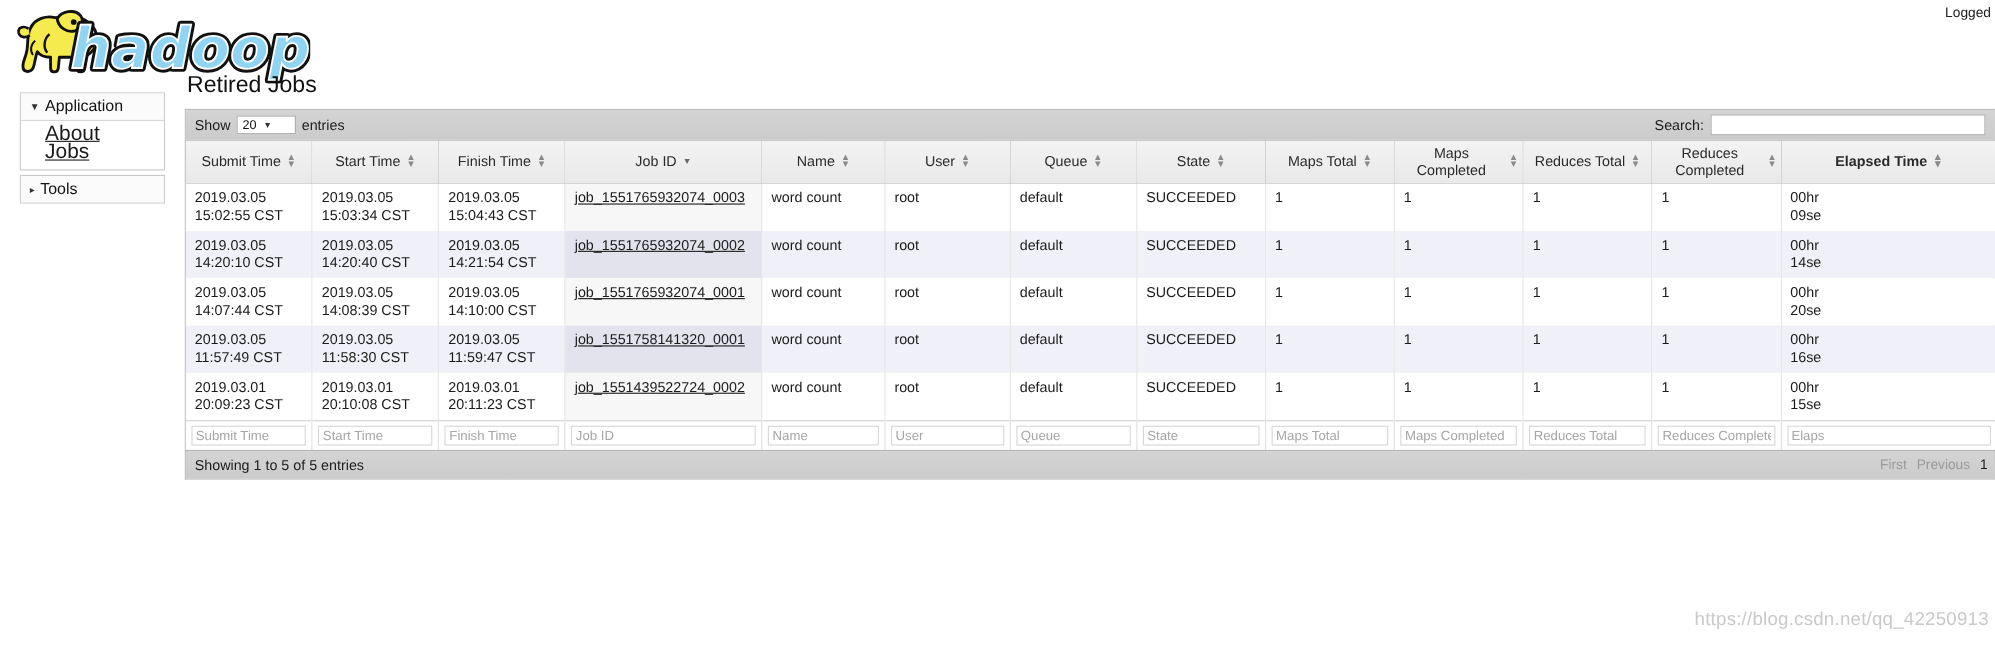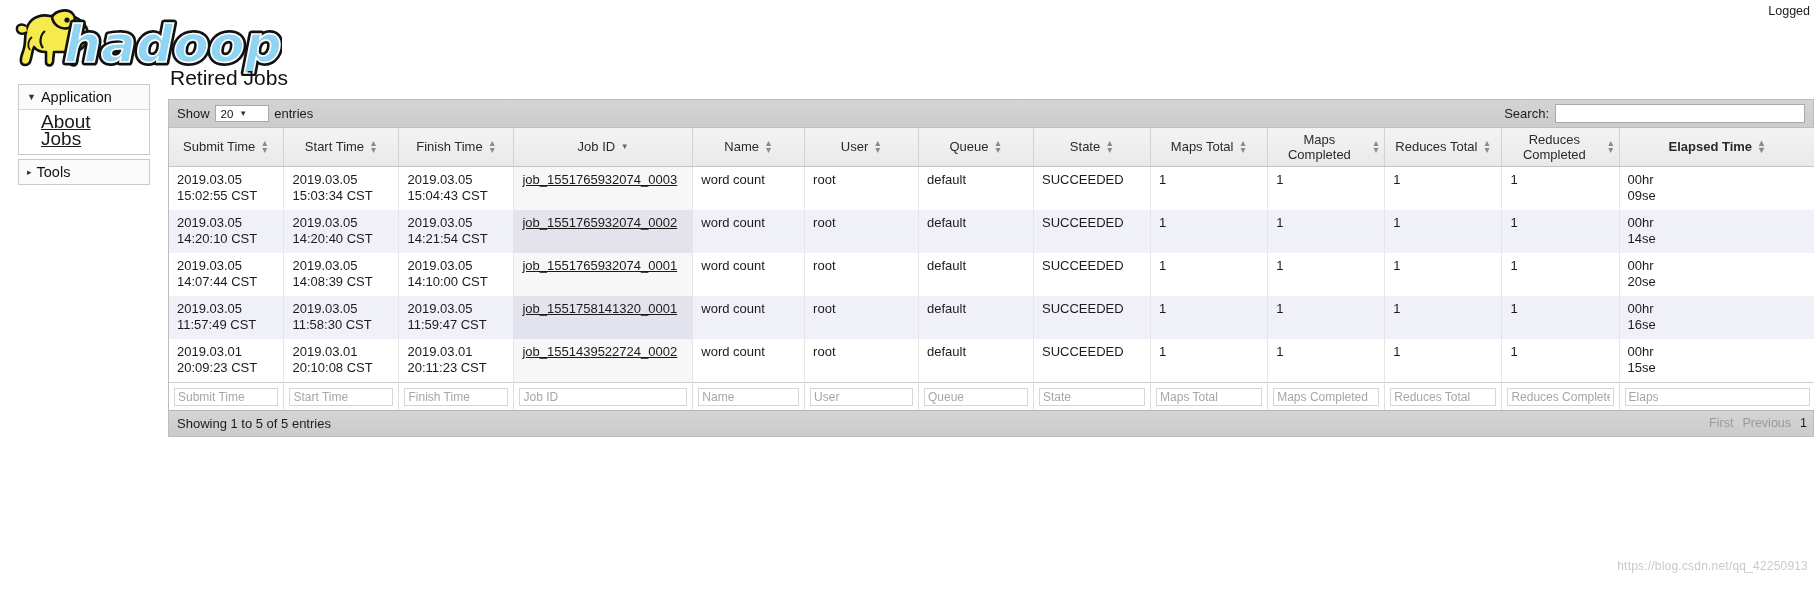--- a/index.html
+++ b/index.html
@@ -162,21 +162,21 @@
     padding: 0 6px 0 8px;
     font-size: 13px; color:#1c1c1c;
   }
   .dt-bottom .spacer { flex:1; }
   .paginate { display:flex; align-items:flex-start; gap:9px; font-size:12.5px; }
   .pg { color:#9a9a9a; cursor:default; }
   .pg.num { color:#1c1c1c; cursor:pointer; }
 
   .watermark {
     position:absolute; right: 6px; bottom: 38px;
-    font-size: 12px; color: #c9c9c9;
+    font-size: 17px; color: #c9c9c9;
     letter-spacing: .2px;
   }
 </style>
 </head>
 <body>
 
 <div class="page">
 
   <div class="topbar">
 

